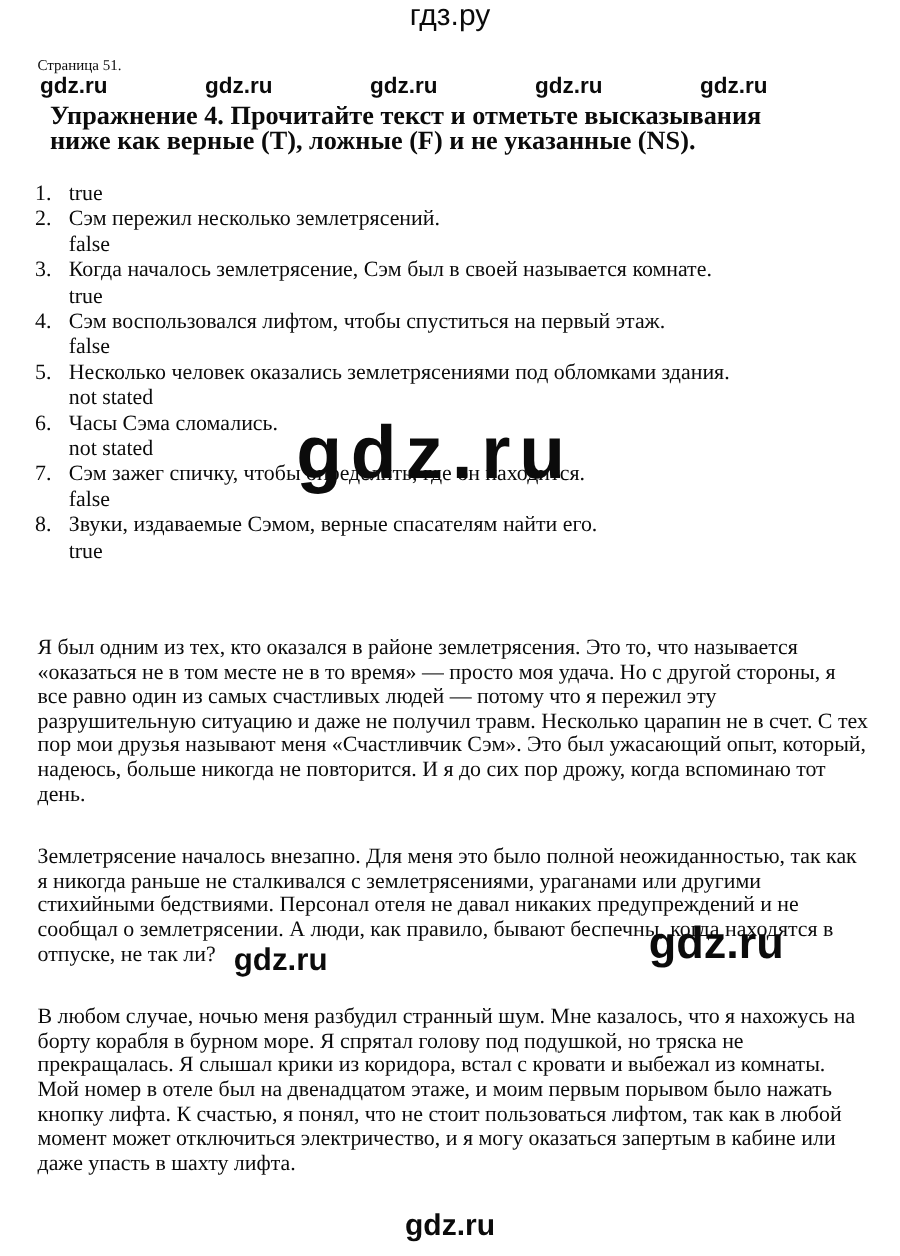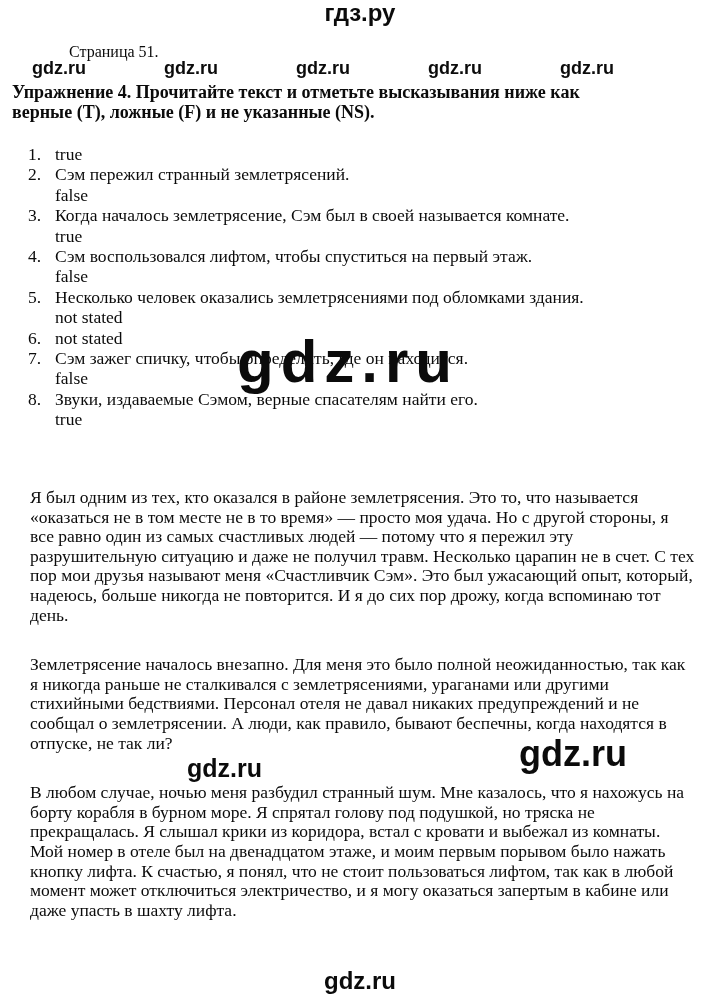--- a/index.html
+++ b/index.html
@@ -8,45 +8,45 @@
     width:720px; height:1005px;
     background:#ffffff;
     color:#0b0b0b;
     font-family:"Liberation Serif", serif;
     overflow:hidden;
   }
   .site-title {
     position:absolute; top:1px; left:0; width:100%;
     text-align:center;
     font-family:"Liberation Sans", sans-serif;
-    font-weight:700; font-size:24px; line-height:24px;
+    font-weight:400; font-size:24px; line-height:24px;
   }
   .page-label {
     position:absolute; left:30px; top:42px;
-    font-size:16px; line-height:20px;margin-left:39px;
+    font-size:12px; line-height:20px;
   }
   .wm-row {
     position:absolute; left:32px; top:58px; width:582px;
     display:flex; justify-content:space-between;
     font-family:"Liberation Sans", sans-serif;
     font-weight:700; font-size:18px; line-height:20px;
   }
   .exercise-title {
-    position:absolute; left:12px; top:83px; width:605px;
-    font-weight:700; font-size:18px; line-height:19.5px;
+    position:absolute; left:40px; top:83px; width:605px;
+    font-weight:700; font-size:21px; line-height:19.5px;
   }
   .items {
     position:absolute; left:28px; top:144px; width:672px;
     font-size:17.5px; line-height:20.4px;
   }
   .item { position:relative; padding-left:27px; }
   .item .num { position:absolute; left:0; top:0; }
   .item-answer { }
   .story {
-    position:absolute; left:30px; top:488px; width:666px;
+    position:absolute; left:30px; top:508px; width:666px;
     font-size:17.5px; line-height:19.6px;
   }
   .story p { margin:0 0 30px 0; }
   .wm-big {
     position:absolute; left:237px; top:332px;
     font-family:"Liberation Sans", sans-serif;
     font-weight:800; font-size:60px; line-height:1;
     letter-spacing:7px; white-space:nowrap;
   }
   .wm-mid-left {
@@ -87,40 +87,41 @@
 
   <div class="exercise-title">Упражнение 4. Прочитайте текст и отметьте высказывания ниже как верные (T), ложные (F) и не указанные (NS).</div>
 
   <div class="items">
     <div class="item">
       <span class="num">1.</span>
       <div class="item-answer">true</div>
     </div>
     <div class="item">
       <span class="num">2.</span>
-      <div class="item-text">Сэм пережил странный землетрясений.</div>
+      <div class="item-text">Сэм пережил несколько землетрясений.</div>
       <div class="item-answer">false</div>
     </div>
     <div class="item">
       <span class="num">3.</span>
       <div class="item-text">Когда началось землетрясение, Сэм был в своей называется комнате.</div>
       <div class="item-answer">true</div>
     </div>
     <div class="item">
       <span class="num">4.</span>
       <div class="item-text">Сэм воспользовался лифтом, чтобы спуститься на первый этаж.</div>
       <div class="item-answer">false</div>
     </div>
     <div class="item">
       <span class="num">5.</span>
       <div class="item-text">Несколько человек оказались землетрясениями под обломками здания.</div>
       <div class="item-answer">not stated</div>
     </div>
     <div class="item">
       <span class="num">6.</span>
+      <div class="item-text">Часы Сэма сломались.</div>
       <div class="item-answer">not stated</div>
     </div>
     <div class="item">
       <span class="num">7.</span>
       <div class="item-text">Сэм зажег спичку, чтобы определить, где он находится.</div>
       <div class="item-answer">false</div>
     </div>
     <div class="item">
       <span class="num">8.</span>
       <div class="item-text">Звуки, издаваемые Сэмом, верные спасателям найти его.</div>

